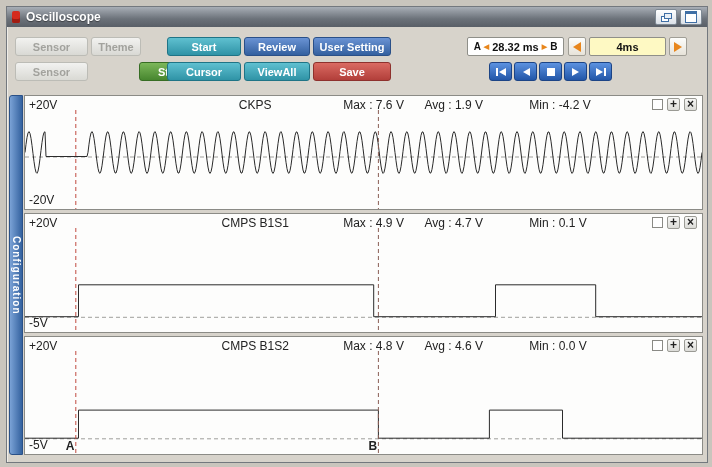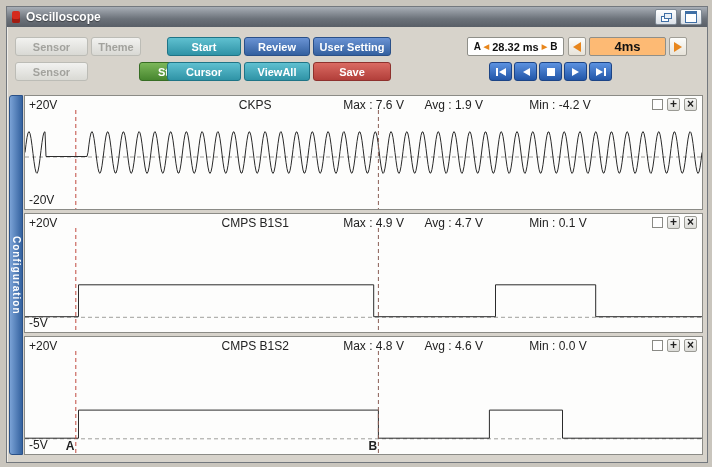--- a/index.html
+++ b/index.html
@@ -50,23 +50,23 @@
   .readout .edge{font-size:10px;}
   .tri{color:#e8861c;font-size:7px;line-height:7px;}
   .arrowbtn{
     position:absolute;top:30px;width:18px;height:19px;box-sizing:border-box;
     background:linear-gradient(#fdfdfb,#e7e3d9);border:1px solid #a09e96;border-radius:2px;
     display:flex;align-items:center;justify-content:center;cursor:pointer;
   }
   .arrow-left{width:0;height:0;border-top:5px solid transparent;border-bottom:5px solid transparent;border-right:8px solid #e8861c;}
   .arrow-right{width:0;height:0;border-top:5px solid transparent;border-bottom:5px solid transparent;border-left:8px solid #e8861c;}
   .timebase{
-    position:absolute;left:582px;top:30px;width:77px;height:19px;background:#fdba74;
+    position:absolute;left:582px;top:30px;width:77px;height:19px;background:#fef9c3;
     border:1px solid #8f8f89;border-radius:2px;display:flex;align-items:center;justify-content:center;
-    font-size:13px;font-weight:bold;color:#111;box-sizing:border-box;
+    font-size:11px;font-weight:bold;color:#111;box-sizing:border-box;
   }
   .pbtn{
     position:absolute;top:55px;width:23px;height:19px;border-radius:3px;box-sizing:border-box;
     background:linear-gradient(#5c92e0,#2256a8);border:1px solid #1c4486;
     display:flex;align-items:center;justify-content:center;cursor:pointer;
   }
   
   .sidebar-tab{
     position:absolute;left:2px;top:88px;width:14px;height:360px;
     background:linear-gradient(90deg,#7aa2d6,#34629f);border:1px solid #2a5188;

